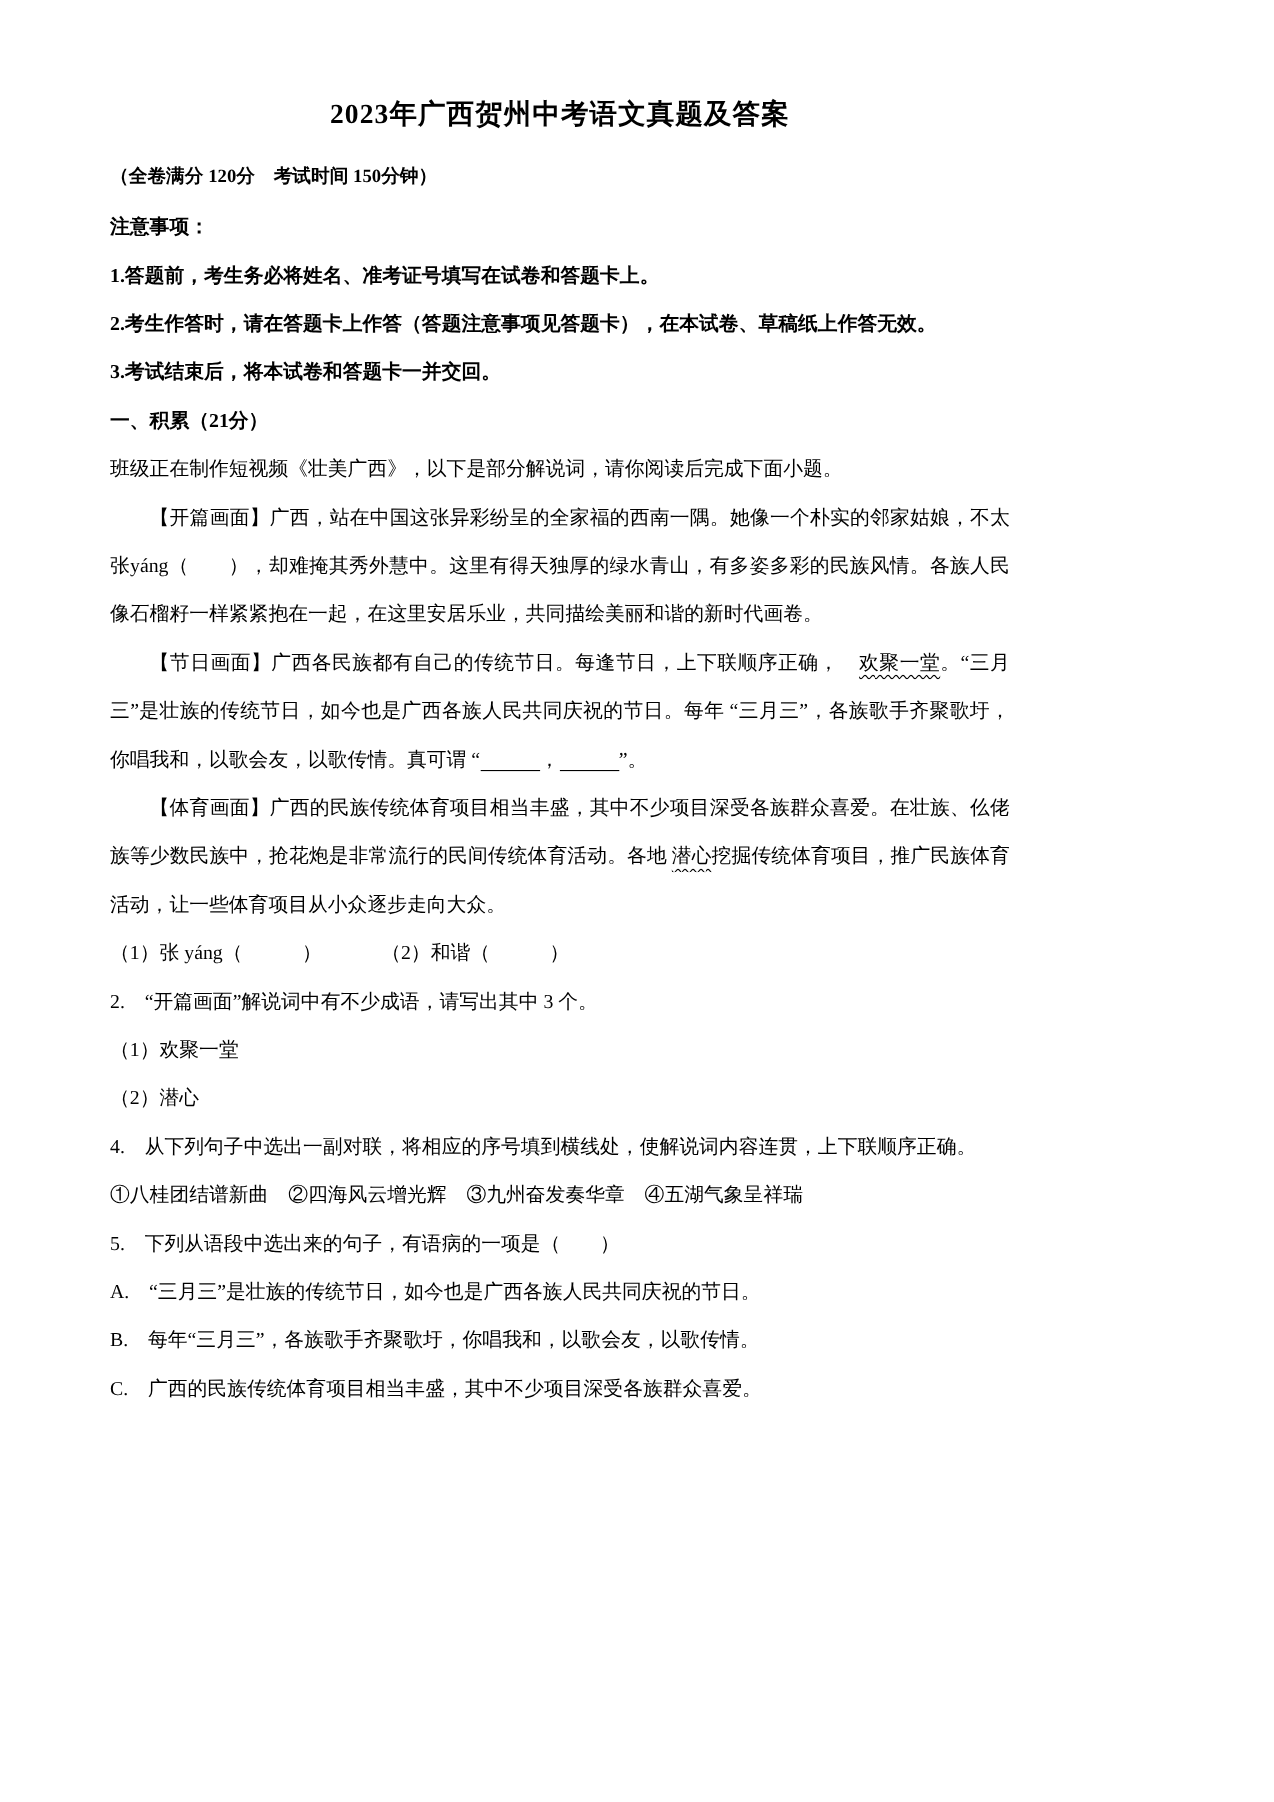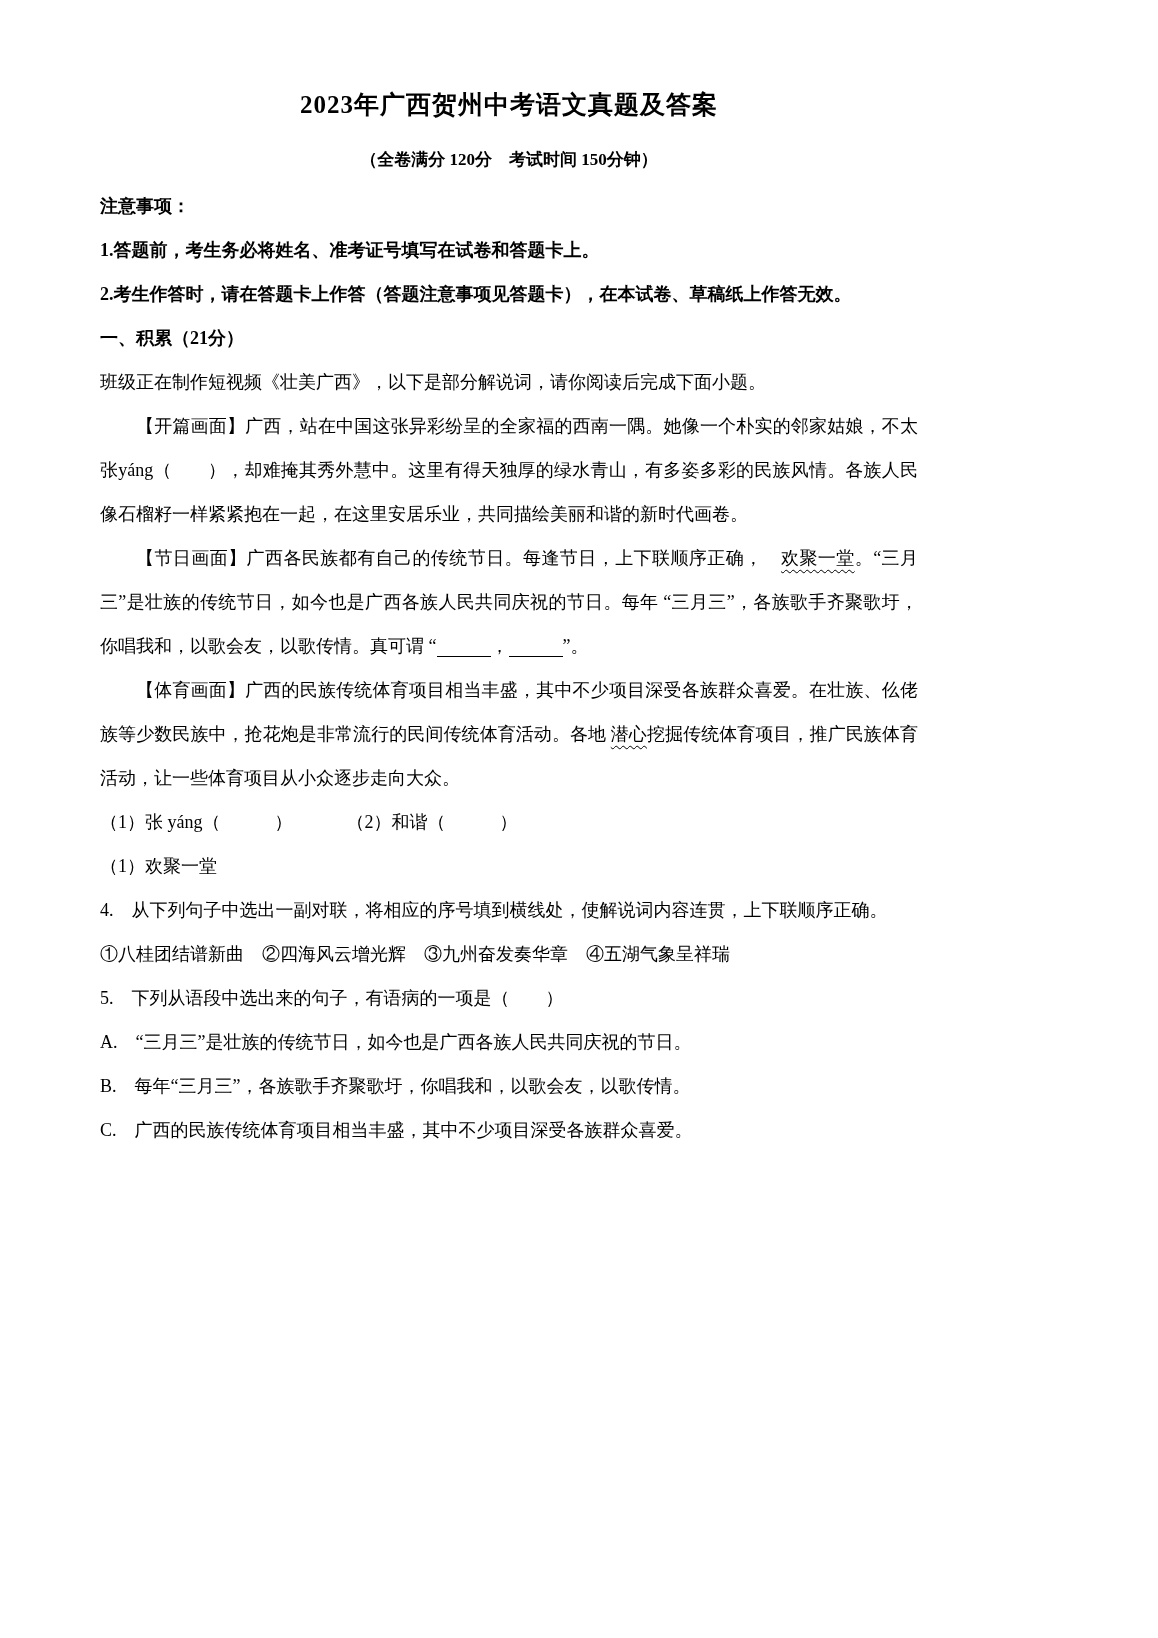--- a/index.html
+++ b/index.html
@@ -16,21 +16,21 @@
   }
   .title {
     margin: 0;
     text-align: center;
     font-size: 25px;
     font-weight: 700;
     line-height: 38px;
     letter-spacing: 1px;
   }
   .subtitle {
-    text-align: center;
+    text-align: left;
     font-size: 17px;
     font-weight: 700;
     line-height: 40px;
     margin-top: 16px;
     margin-bottom: 4px;
   }
   .line { white-space: pre-wrap; }
   .b { font-weight: 700; }
   .passage {
     margin: 0;
@@ -52,32 +52,35 @@
 <body>
 
 <div class="page">
 
   <h1 class="title">2023年广西贺州中考语文真题及答案</h1>
   <div class="subtitle">（全卷满分 120分　考试时间 150分钟）</div>
 
   <div class="line b">注意事项：</div>
   <div class="line b">1.答题前，考生务必将姓名、准考证号填写在试卷和答题卡上。</div>
   <div class="line b">2.考生作答时，请在答题卡上作答（答题注意事项见答题卡），在本试卷、草稿纸上作答无效。</div>
+  <div class="line b">3.考试结束后，将本试卷和答题卡一并交回。</div>
 
   <div class="line b">一、积累（21分）</div>
   <div class="line">班级正在制作短视频《壮美广西》，以下是部分解说词，请你阅读后完成下面小题。</div>
 
   <p class="passage"><span class="seg-normal">【开篇画面】广西，站在中国这张异彩纷呈的全家福的西南一隅。她像一个朴实的邻家姑娘，不太张yáng（　　），却难掩其秀外慧中。这里有得天独厚的绿水青山，有多姿多彩的民族风情。各族人民像石榴籽一样紧紧抱在一起，在这里安居乐业，共同描绘美丽和谐的新时代画卷。</span></p>
   <p class="passage"><span class="seg-normal">【节日画面】广西各民族都有自己的传统节日。每逢节日，上下联顺序正确，　</span><span class="seg-wavy">欢聚一堂</span><span class="seg-normal">。“三月三”是壮族的传统节日，如今也是广西各族人民共同庆祝的节日。每年 “三月三”，各族歌手齐聚歌圩，你唱我和，以歌会友，以歌传情。真可谓 “</span><span class="seg-blank">　　　</span><span class="seg-normal">，</span><span class="seg-blank">　　　</span><span class="seg-normal">”。</span></p>
   <p class="passage"><span class="seg-normal">【体育画面】广西的民族传统体育项目相当丰盛，其中不少项目深受各族群众喜爱。在壮族、仫佬族等少数民族中，抢花炮是非常流行的民间传统体育活动。各地 </span><span class="seg-wavy">潜心</span><span class="seg-normal">挖掘传统体育项目，推广民族体育活动，让一些体育项目从小众逐步走向大众。</span></p>
 
   <div class="line">（1）张 yáng（　　　）　　　（2）和谐（　　　）</div>
 
+  <div class="line">2.　“开篇画面”解说词中有不少成语，请写出其中 3 个。</div>
 
   <div class="line">（1）欢聚一堂</div>
+  <div class="line">（2）潜心</div>
 
   <div class="line">4.　从下列句子中选出一副对联，将相应的序号填到横线处，使解说词内容连贯，上下联顺序正确。</div>
   <div class="line">①八桂团结谱新曲　②四海风云增光辉　③九州奋发奏华章　④五湖气象呈祥瑞</div>
 
   <div class="line">5.　下列从语段中选出来的句子，有语病的一项是（　　）</div>
   <div class="line">A.　“三月三”是壮族的传统节日，如今也是广西各族人民共同庆祝的节日。</div>
   <div class="line">B.　每年“三月三”，各族歌手齐聚歌圩，你唱我和，以歌会友，以歌传情。</div>
   <div class="line">C.　广西的民族传统体育项目相当丰盛，其中不少项目深受各族群众喜爱。</div>
 
 </div>

